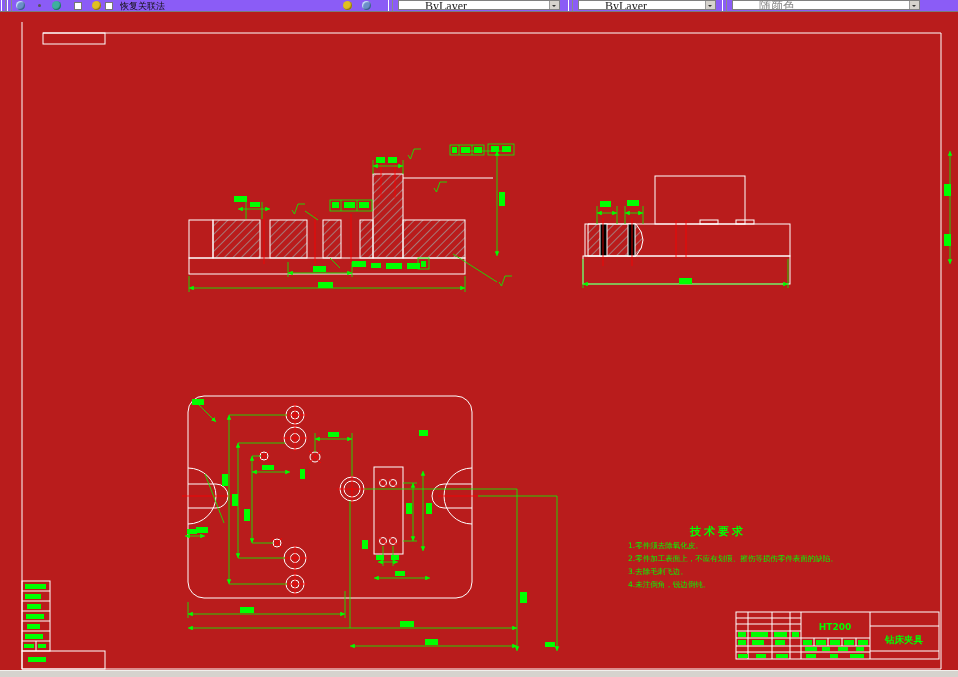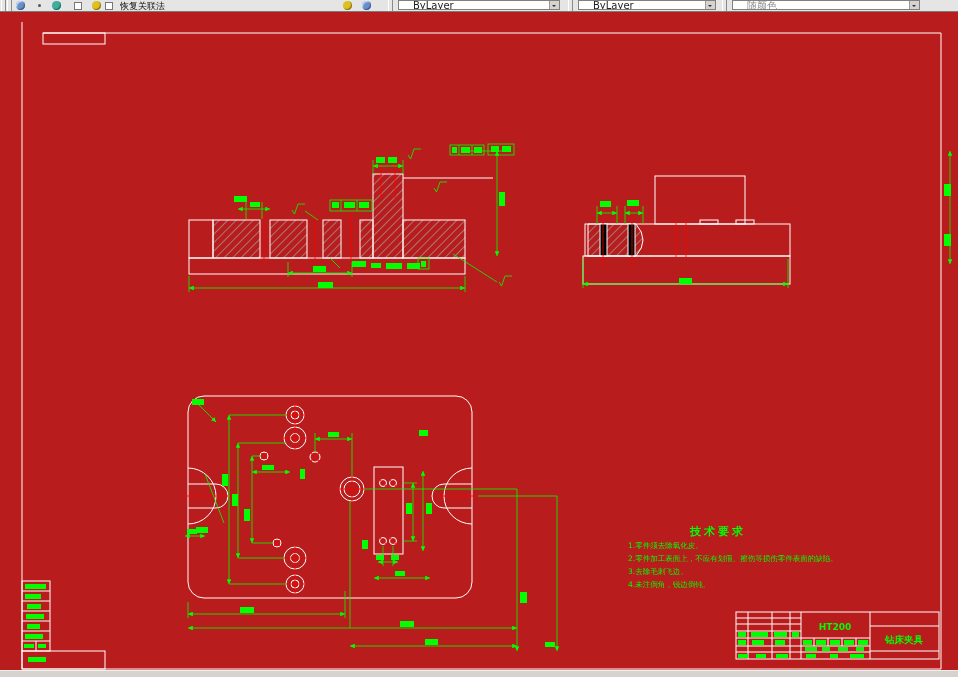--- a/index.html
+++ b/index.html
@@ -1,32 +1,32 @@
 <!DOCTYPE html>
 <html><head>
 <meta charset="utf-8">
 <style>
   html,body{margin:0;padding:0;width:958px;height:677px;background:#000;overflow:hidden;
     font-family:"DejaVu Sans",sans-serif;}
   
-  #toolbar{position:absolute;left:0;top:0;width:958px;height:11px;background:#e5e5e5;
+  #toolbar{position:absolute;left:0;top:0;width:958px;height:11px;background:#8b5cf6;
     border-bottom:1px solid #7a7a7a;z-index:5;}
   #toolbar .grip{position:absolute;top:0;width:3px;height:11px;border-left:1px solid #fff;
     border-right:1px solid #8a8a8a;}
   #toolbar .icon{position:absolute;top:1px;width:9px;height:9px;border-radius:50%;}
   #toolbar .sphere{background:#6b8fc9;box-shadow:inset -1px -1px 1px #3a5a8a, inset 1px 1px 1px #cfe0ff;}
   #toolbar .teal{background:#3fae9e;box-shadow:inset -1px -1px 1px #1f6e62;}
   #toolbar .yellow{background:#e0c020;box-shadow:inset -1px -1px 1px #8a7410;}
   #toolbar .dot{position:absolute;top:4px;width:3px;height:3px;background:#555;border-radius:50%;}
   #toolbar .chk{position:absolute;top:2px;width:8px;height:8px;background:#fff;border:1px solid #777;box-sizing:border-box;}
   #toolbar .tlabel{position:absolute;top:0;height:11px;overflow:hidden;color:#111;
     font-size:9px;line-height:12px;white-space:nowrap;}
   #toolbar .combo{position:absolute;top:0;height:10px;background:#fff;border:1px solid #808080;
     box-sizing:border-box;overflow:hidden;}
-  #toolbar .combo i{font-style:normal;color:#222;font-size:10px;line-height:10px;padding-left:14px;display:block;white-space:nowrap;}
+  #toolbar .combo i{font-style:normal;color:#222;font-size:12px;line-height:10px;padding-left:26px;display:block;white-space:nowrap;font-family:Liberation Serif, serif;}
   #toolbar .combo.dis i{color:#8a8a8a;}
   #toolbar .combo .dd{position:absolute;right:0;top:0;width:9px;height:10px;background:#d6d3ce;
     border-left:1px solid #9a9a9a;}
   #toolbar .combo .dd:after{content:"";position:absolute;left:2px;top:4px;border:2px solid transparent;border-top-color:#333;}
   
   #canvas{position:absolute;left:0;top:12px;width:958px;height:658px;background:#b91c1c;}
   svg{display:block;}
   .w{stroke:#fff;stroke-width:1;fill:none;}
   .hz{stroke:#fff;stroke-width:1;fill:url(#hat);}
   .bk{stroke:#fff;stroke-width:1;fill:#000;}

